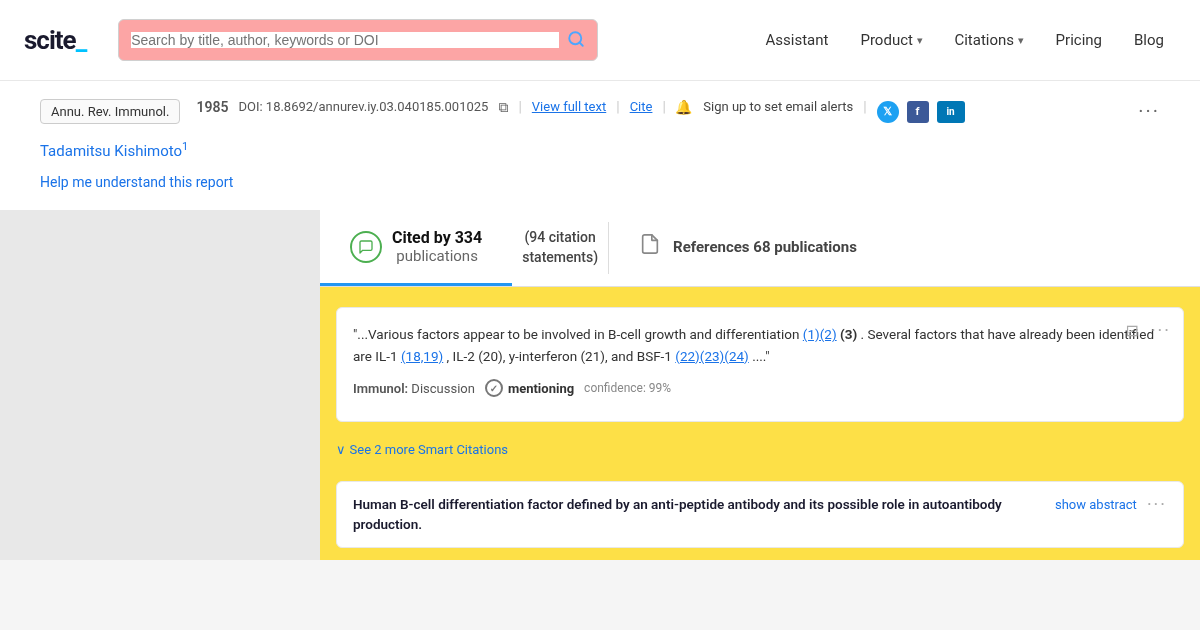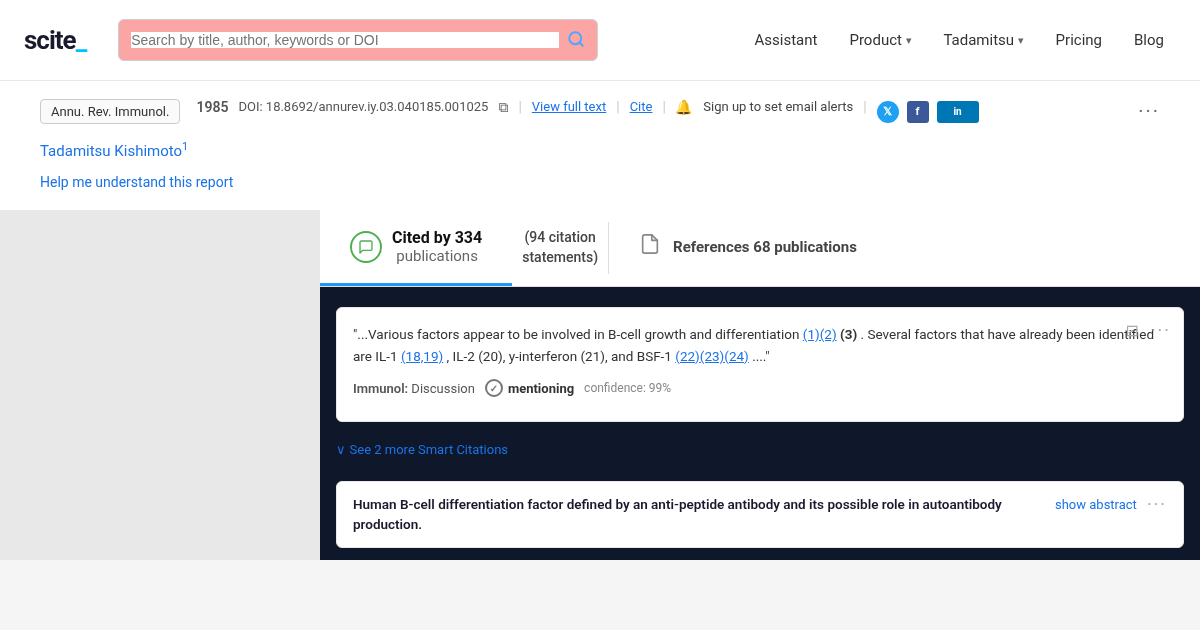--- a/index.html
+++ b/index.html
@@ -122,21 +122,21 @@
       background: #f0f0f0;
       min-height: 300px;
     }
     .sidebar-panel {
       width: 320px;
       min-width: 280px;
       background: #e8e8e8;
     }
     .main-panel {
       flex: 1;
-      background: #0f172a;
+      background: #fde047;
     }
 
     
     .tabs {
       display: flex;
       border-bottom: 1px solid #e0e0e0;
       background: #fff;
     }
     .tab {
       display: flex;
@@ -245,21 +245,21 @@
   </div>
   <nav class="nav">
     <div class="nav-item">
       <span>Assistant</span>
     </div>
     <div class="nav-item">
       <span>Product</span>
       <span class="chevron">▾</span>
     </div>
     <div class="nav-item">
-      <span>Tadamitsu</span>
+      <span>Citations</span>
       <span class="chevron">▾</span>
     </div>
     <div class="nav-item">
       <span>Pricing</span>
     </div>
     <div class="nav-item">
       <span>Blog</span>
     </div>
   </nav>
 </div>
@@ -275,21 +275,21 @@
     <a class="link-blue">View full text</a>
     <span class="pipe">|</span>
     <a class="link-blue">Cite</a>
     <span class="pipe">|</span>
     <span class="bell-icon">🔔</span>
     <span class="alert-text">Sign up to set email alerts</span>
     <span class="pipe">|</span>
     <div class="social-icons">
       <div class="social-icon twitter-icon" style="background:#1da1f2; border-radius:50%; width:22px; height:22px; display:flex; align-items:center; justify-content:center; color:white; font-size:11px;">𝕏</div>
       <div class="social-icon" style="background:#3b5998; border-radius:3px; width:22px; height:22px; display:flex; align-items:center; justify-content:center; color:white; font-size:11px; font-weight:bold;">f</div>
-      <div class="social-icon" style="background:#0077b5; border-radius:3px; width:42px; height:22px; display:flex; align-items:center; justify-content:center; color:white; font-size:10px; font-weight:bold;">in</div>
+      <div class="social-icon" style="background:#0077b5; border-radius:3px; width:28px; height:22px; display:flex; align-items:center; justify-content:center; color:white; font-size:10px; font-weight:bold;">in</div>
     </div>
     <span class="more-btn">···</span>
   </div>
 
 
   <div class="paper-author">
     <span>Tadamitsu Kishimoto</span><span class="superscript">1</span>
   </div>
 
   <div class="help-link">Help me understand this report</div>

